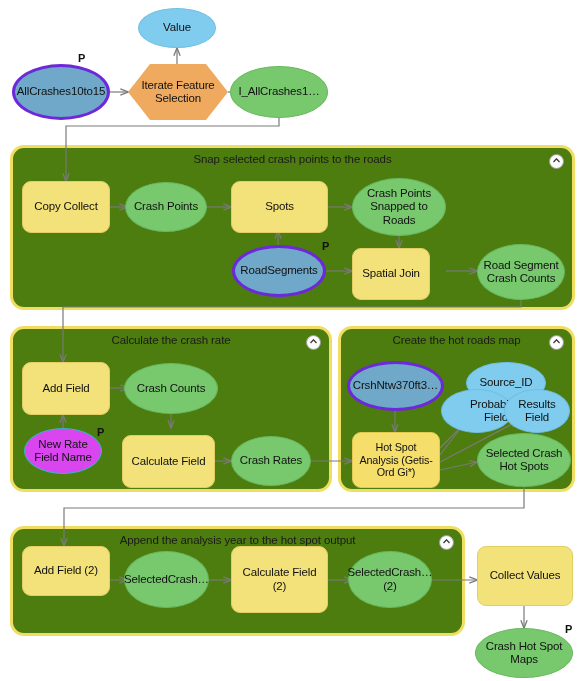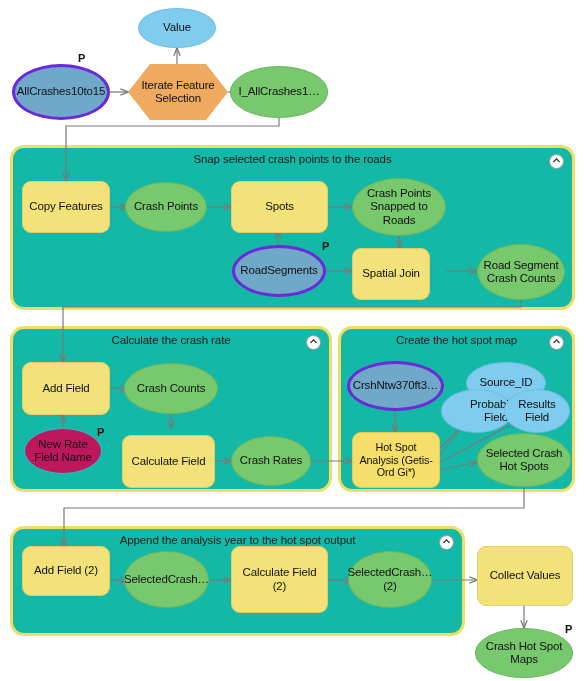--- a/index.html
+++ b/index.html
@@ -17,21 +17,21 @@
   svg.wires{
     position:absolute;left:0;top:0;width:585px;height:681px;
     pointer-events:none;
     z-index:5;
   }
   
   .group{
     position:absolute;
     border:3px solid #F0DE62;
     border-radius:14px;
-    background:#14b8a6;
+    background:#4d7c0f;
     box-sizing:border-box;
     z-index:1;
   }
   .group-title{
     position:absolute;
     left:0;right:0;top:5px;
     text-align:center;
     font-size:11.5px;
     color:#1a1a1a;
     letter-spacing:-0.1px;
@@ -74,21 +74,21 @@
     background:#6FA8C8;
     border:3px solid #6d28d9;
     border-radius:50%;
   }
   .data-skyblue{
     background:#7FCCEE;
     border:1px solid #6FBFE3;
     border-radius:50%;
   }
   .data-teal{
-    background:#be185d;
+    background:#d946ef;
     border:1px solid #32B6C6;
     border-radius:50%;
   }
   .data-green{
     background:#78C86E;
     border:1px solid #68B85E;
     border-radius:50%;
   }
   .iterator{
     background:#EFAA60;
@@ -180,21 +180,21 @@
   <div class="group" style="left:10px;top:145px;width:565px;height:165px;">
     <div class="group-title">Snap selected crash points to the roads</div>
     <div class="collapse-btn">
       <svg width="7" height="5" viewBox="0 0 7 5">
           <path d="M0.5,4 L3.5,0.8 L6.5,4" fill="none" stroke="#333" stroke-width="1.2"></path>
         </svg>
     </div>
   </div>
 
   <div class="node tool" style="left:22px;top:181px;width:88px;height:52px;">
-    <span>Copy Features</span>
+    <span>Copy Collect</span>
   </div>
   <div class="node data-green" style="left:125px;top:182px;width:82px;height:50px;">
     <span>Crash Points</span>
   </div>
   <div class="node tool" style="left:231px;top:181px;width:97px;height:52px;">
     <span>Spots</span>
   </div>
   <div class="node data-green" style="left:352px;top:178px;width:94px;height:58px;">
     <span style="white-space:pre-line;">Crash Points
 Snapped to
@@ -233,21 +233,21 @@
   </div>
   <div class="pmark" style="left:97px;top:426px;">P</div>
   <div class="node tool" style="left:122px;top:435px;width:93px;height:53px;">
     <span>Calculate Field</span>
   </div>
   <div class="node data-green" style="left:231px;top:436px;width:80px;height:50px;justify-content:center;">
     <span>Crash Rates</span>
   </div>
 
   <div class="group" style="left:338px;top:326px;width:237px;height:166px;">
-    <div class="group-title">Create the hot spot map</div>
+    <div class="group-title">Create the hot roads map</div>
     <div class="collapse-btn">
       <svg width="7" height="5" viewBox="0 0 7 5">
           <path d="M0.5,4 L3.5,0.8 L6.5,4" fill="none" stroke="#333" stroke-width="1.2"></path>
         </svg>
     </div>
   </div>
 
   <div class="node data-blue" style="left:347px;top:361px;width:97px;height:50px;">
     <span>CrshNtw370ft3…</span>
   </div>

